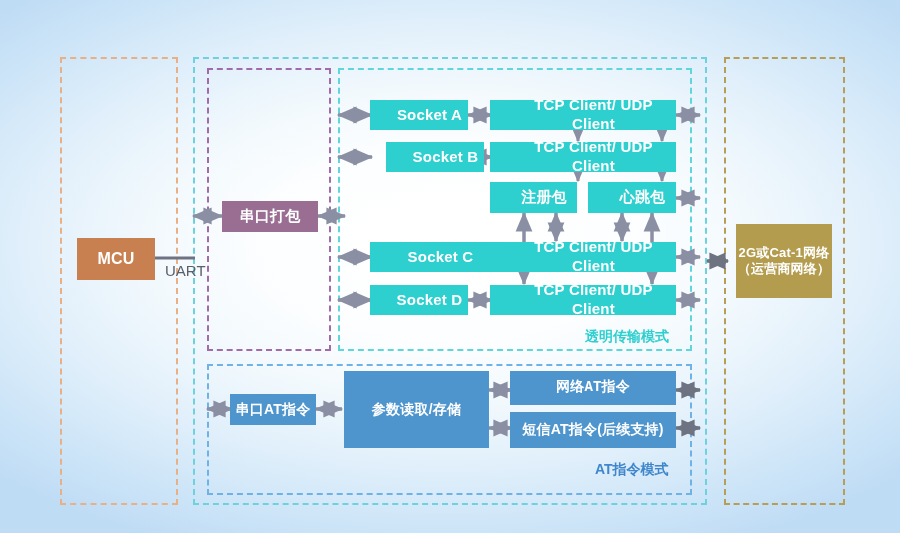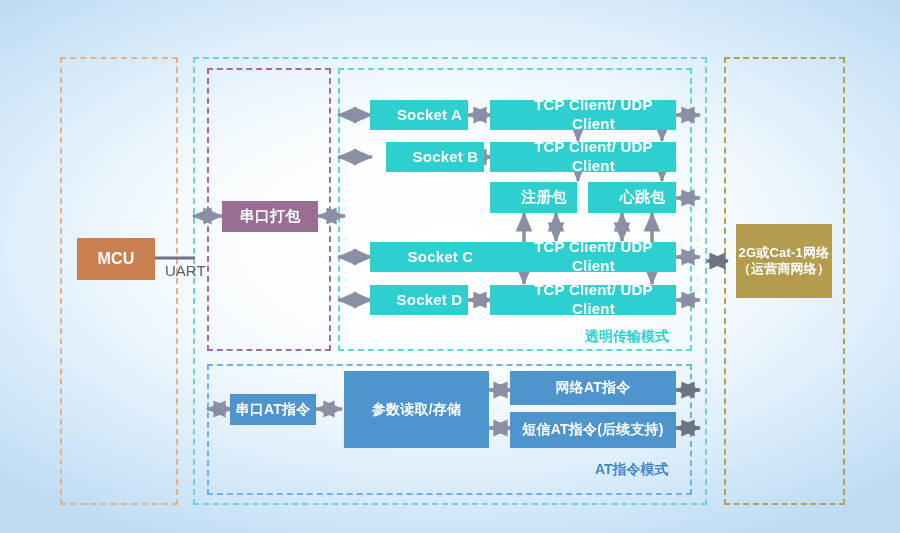--- a/index.html
+++ b/index.html
@@ -180,21 +180,21 @@
   </div>
 
   <div class="abs caption cap-trans" style="left:585px; top:328px;">透明传输模式</div>
 
   <div class="abs blk blk-blue" style="left:230px; top:394px; width:86px; height:31px;">
     <span>串口AT指令</span>
   </div>
   <div class="abs blk blk-blue" style="left:344px; top:371px; width:145px; height:77px;">
     <span>参数读取/存储</span>
   </div>
-  <div class="abs blk blk-blue" style="left:510px; top:371px; width:166px; height:34px;">
+  <div class="abs blk blk-blue" style="left:510px; top:371px; width:166px; height:34px;font-family:Liberation Mono, monospace;">
     <span>网络AT指令</span>
   </div>
   <div class="abs blk blk-blue" style="left:510px; top:412px; width:166px; height:36px;">
     <span>短信AT指令(后续支持)</span>
   </div>
 
   <div class="abs caption cap-at" style="left:595px; top:461px;">AT指令模式</div>
 
   <div class="abs blk blk-net" style="left:736px; top:224px; width:96px; height:74px; flex-direction:column;">
     <span>2G或Cat-1网络</span>

